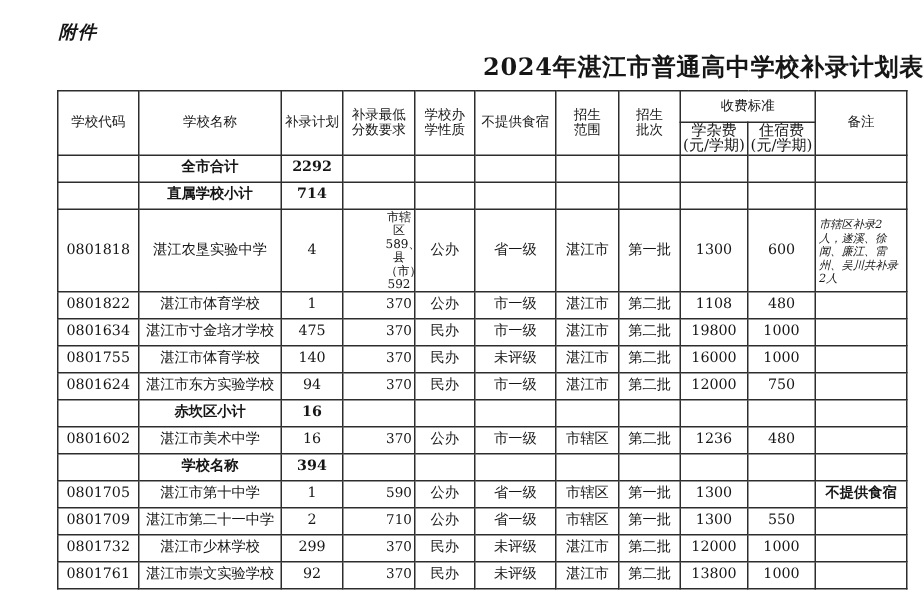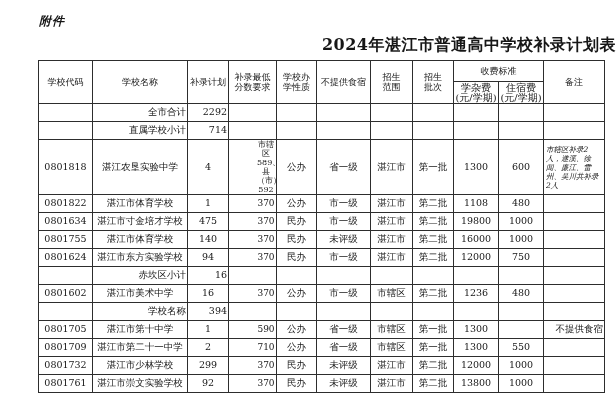--- a/index.html
+++ b/index.html
@@ -28,21 +28,21 @@
     text-align:center; vertical-align:middle;
     font-weight:normal;
     padding:0 1px;
     overflow:hidden;
   }
   thead th { font-size:9px; line-height:10px; white-space:pre-line; }
   thead tr.group-row th { height:21px; }
   thead tr.sub-row th { height:22px; font-size:10px; line-height:9.5px; }
   tbody td { height:18px; font-size:9.5px; line-height:10.5px; }
   tr.tall td { height:53px; }
-  .bold { font-weight:normal;text-align:right; }
+  .bold { font-weight:bold; }
   td.cell-min-score { font-size:9px;padding-left:28px; }
   tr.tall td.cell-min-score { font-size:8px; line-height:9px; }
   td.remark-small {
     font-size:7.5px; line-height:9px;
     text-align:left; padding:1px 2px;font-style:italic;
   }
   td.remark-big { font-size:9.5px; }
 </style>
 </head>
 <body>

